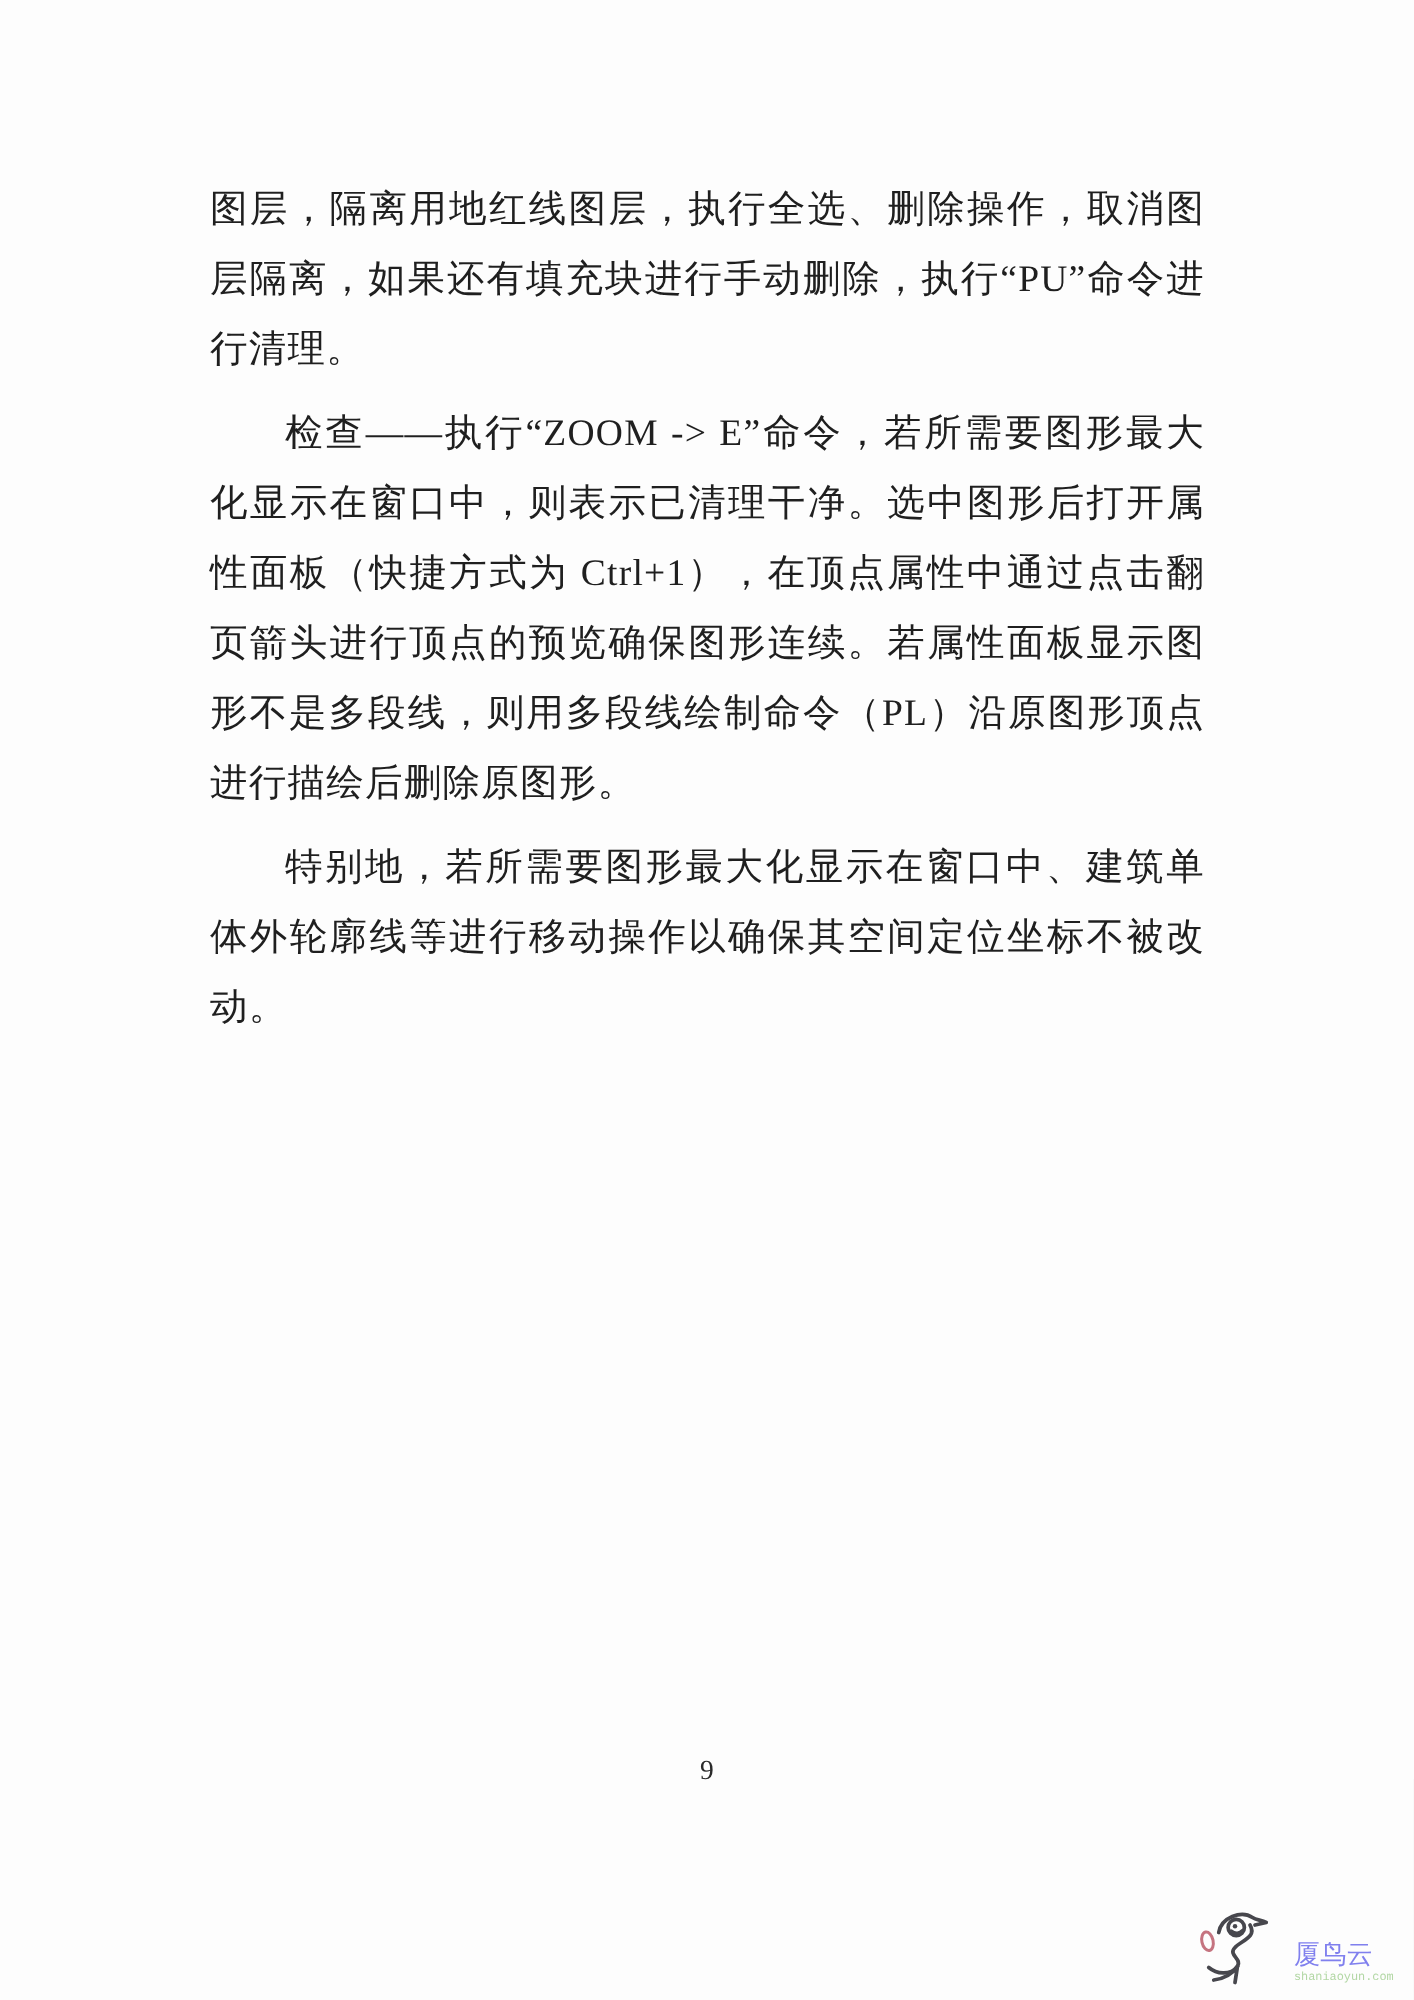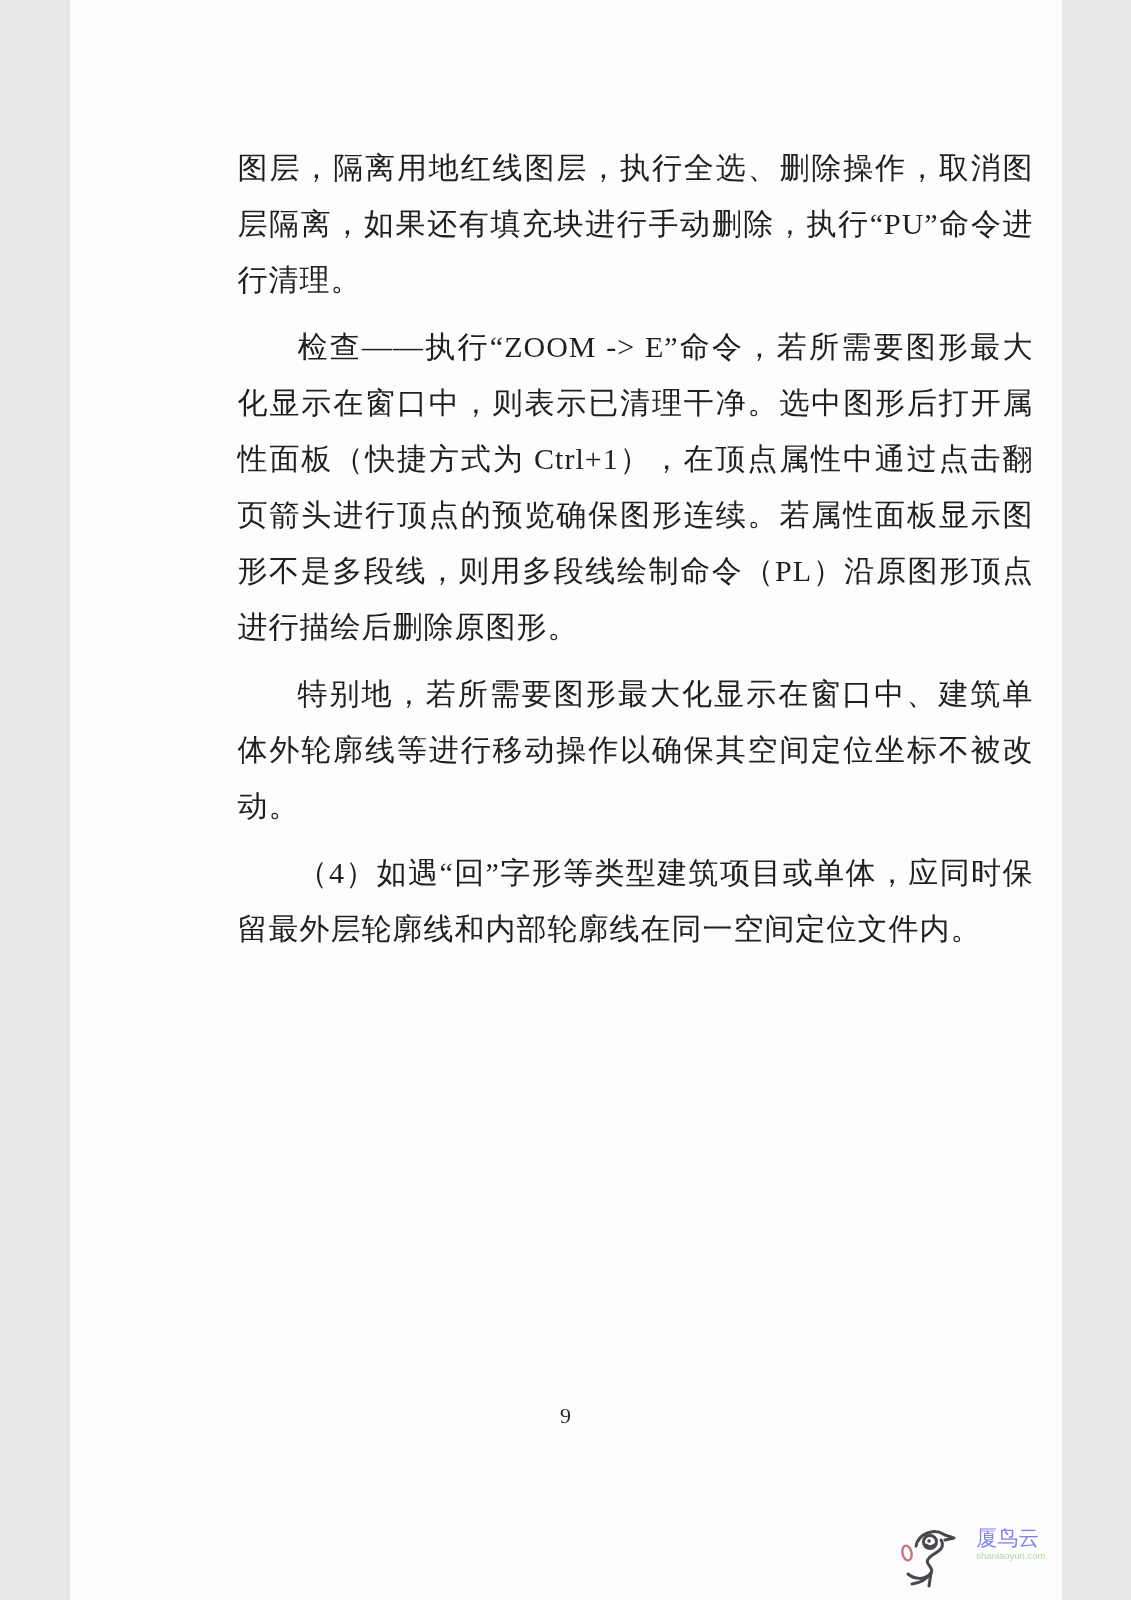--- a/index.html
+++ b/index.html
@@ -7,21 +7,21 @@
     --page_bg: #fdfdfd;
     --brand_text: #8080ee;
     --url_text: #b2d7a4;
     --logo_stroke: #47474d;
     --seal_red: #c57480;
   }
   html, body { margin: 0; padding: 0; }
   body { background: #e8e8e8; }
   .page {
     position: relative;
-    width: 992px;
+    width: 1131px;
     height: 1600px;
     margin: 0 auto;
     background: var(--page_bg);
     overflow: hidden;
     color: var(--text);
     font-family: "Liberation Serif", "DejaVu Serif", serif;
   }
   .doc-body {
     position: absolute;
     left: 168px;
@@ -45,48 +45,47 @@
     text-align: center;
     font-size: 22px;
     line-height: 32px;
     color: #2a2a2a;
   }
   .watermark {
     position: absolute;
     right: 16px;
     bottom: 12px;
     display: flex;
-    align-items: flex-start;
+    align-items: flex-end;
     gap: 18px;
   }
   .wm-logo { display: block; }
   .wm-text { display: flex; flex-direction: column; justify-content: center; }
   .wm-name {
     font-family: "Liberation Sans", sans-serif;
     font-size: 21px;
     line-height: 24px;
     color: var(--brand_text);
   }
   .wm-url {
-    font-family: Liberation Sans, sans-serif;
+    font-family: Liberation Mono, monospace;
     font-size: 9.5px;
     line-height: 12px;
     color: var(--url_text);
   }
 </style>
 </head>
 <body>
 
 <div class="page">
 
   <div class="doc-body" id="doc-body">
       <p class="para">图层，隔离用地红线图层，执行全选、删除操作，取消图层隔离，如果还有填充块进行手动删除，执行“PU”命令进行清理。</p>
       <p class="para indent">检查——执行“ZOOM -&gt; E”命令，若所需要图形最大化显示在窗口中，则表示已清理干净。选中图形后打开属性面板（快捷方式为 Ctrl+1），在顶点属性中通过点击翻页箭头进行顶点的预览确保图形连续。若属性面板显示图形不是多段线，则用多段线绘制命令（PL）沿原图形顶点进行描绘后删除原图形。</p>
       <p class="para indent">特别地，若所需要图形最大化显示在窗口中、建筑单体外轮廓线等进行移动操作以确保其空间定位坐标不被改动。</p>
-      <p class="para indent">（4）如遇“回”字形等类型建筑项目或单体，应同时保留最外层轮廓线和内部轮廓线在同一空间定位文件内。</p>
     </div>
 
   <div class="page-number">9</div>
 
   <div class="watermark">
     <svg class="wm-logo" width="58" height="62" viewBox="0 0 58 62">
       <g>
         <ellipse cx="7" cy="27" rx="4.5" ry="7.5" transform="rotate(-12 7 27)" fill="none" stroke="var(--seal_red)" stroke-width="2.4"></ellipse>
       </g>
       <g fill="none" stroke="var(--logo_stroke)" stroke-width="3" stroke-linecap="round" stroke-linejoin="round">

